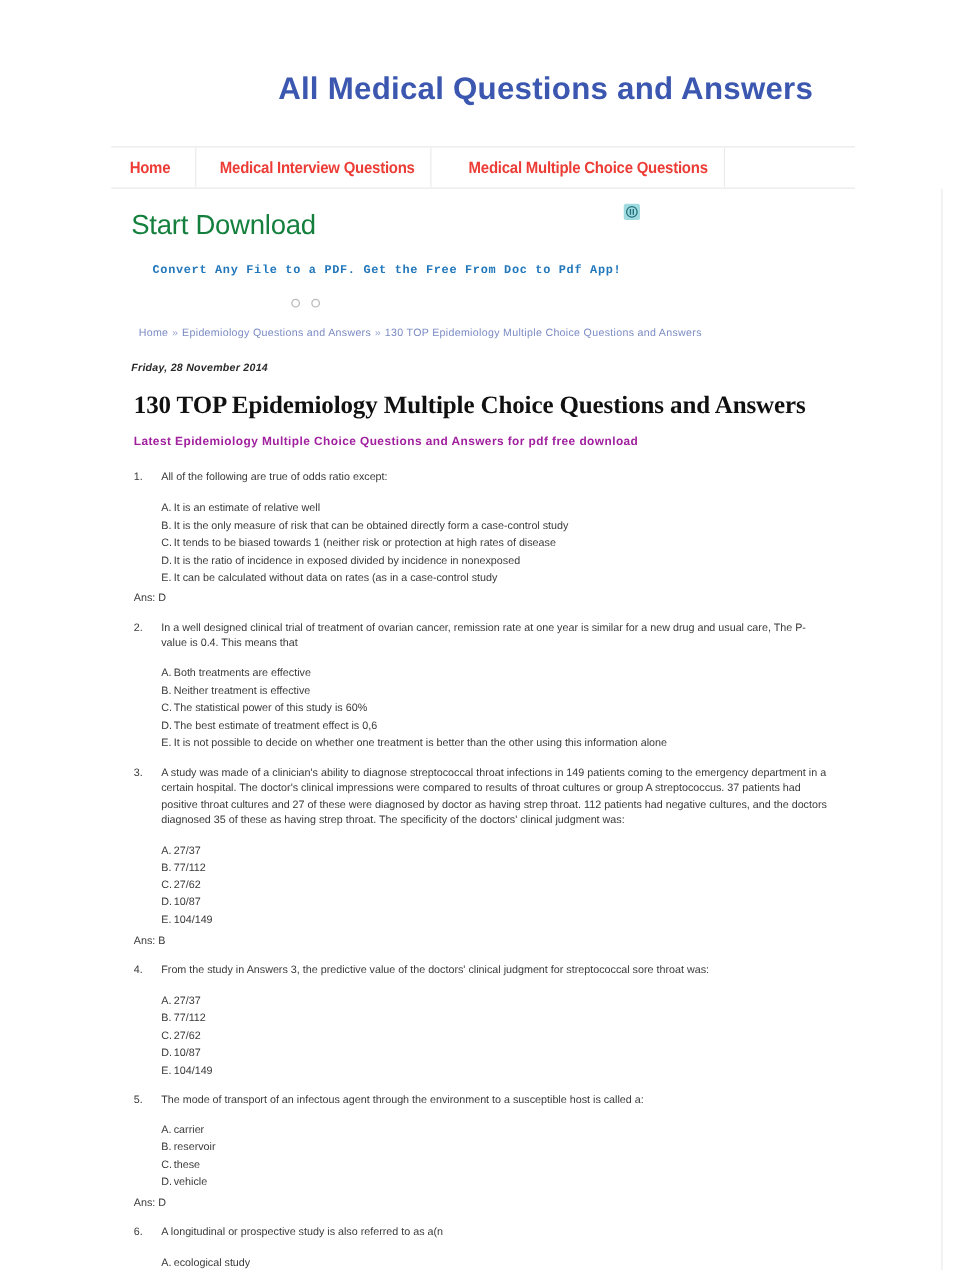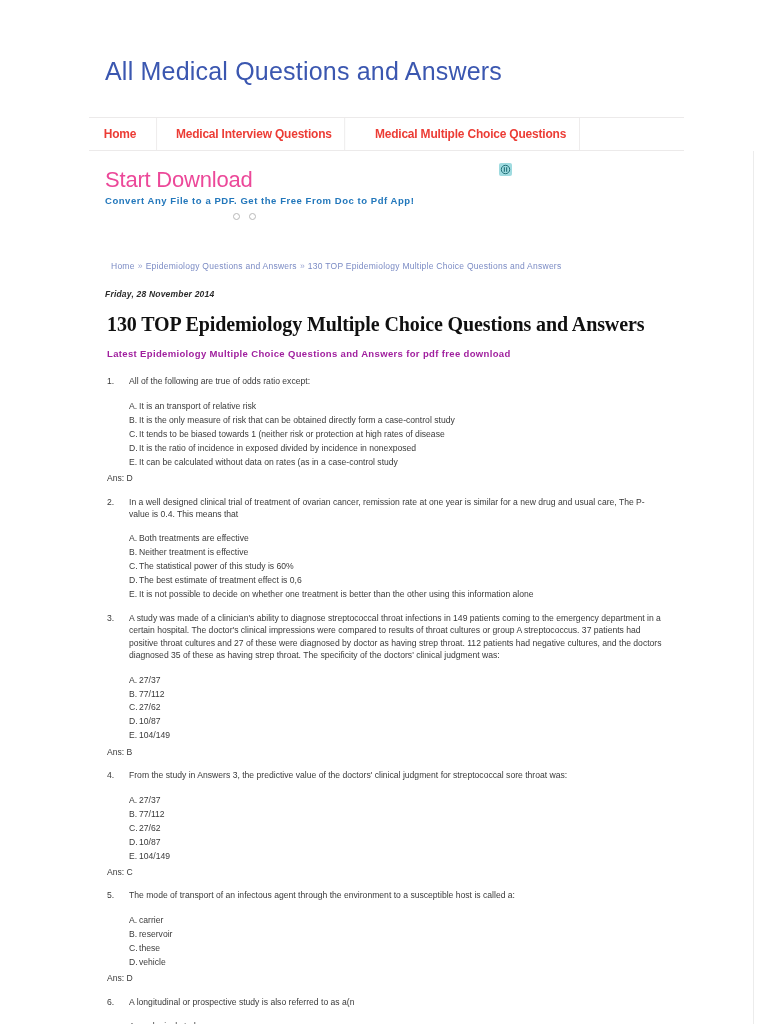--- a/index.html
+++ b/index.html
@@ -23,25 +23,26 @@
     box-sizing: border-box;
   }
 
   
   .site-header {
     padding: 58px 0 0 105px;
   }
   .site-title {
     font-family: "Liberation Sans", sans-serif;
     font-size: 25px;
-    font-weight: 400;
+    font-weight: 700;
     color: #3b57b0;
     letter-spacing: 0.2px;
     line-height: 1.1;
     margin: 0;
+    text-align: center;
   }
 
   
   .navbar {
     margin: 31px 0 0 89px;
     width: 595px;
     border-top: 1px solid #eceaea;
     border-bottom: 1px solid #eceaea;
     height: 32px;
     display: flex;
@@ -81,32 +82,32 @@
   
   .ad-block {
     position: relative;
     padding: 16px 0 0 0;
     height: 72px;
   }
   .ad-title {
     font-family: "Liberation Sans", sans-serif;
     font-size: 22px;
     font-weight: 400;
-    color: #ec4899;
+    color: #15803d;
     letter-spacing: -0.2px;
     margin: 0 0 2px 0;
     line-height: 1.2;
   }
   .ad-sub {
-    font-family: Liberation Sans, sans-serif;
+    font-family: Liberation Mono, monospace;
     font-size: 9.5px;
     font-weight: bold;
     color: #2277bb;
     letter-spacing: 0.55px;
-    margin: 0;
+    margin: 17px;
     line-height: 1.3;
   }
   .ad-dots {
     margin: 6px 0 0 128px;
     display: flex;
     gap: 9px;
   }
   .ad-dot {
     width: 5px;
     height: 5px;
@@ -254,21 +255,21 @@
 
     <div class="qa-body" id="qa-body">
         <div class="q-block">
           <div class="q-stem">
             <span class="q-num">1.</span>
             <span class="q-text">All of the following are true of odds ratio except:</span>
           </div>
           <ul class="opts">
             <li class="opt">
               <span class="opt-letter">A.</span>
-              <span class="opt-text">It is an transport of relative risk</span>
+              <span class="opt-text">It is an estimate of relative well</span>
             </li>
             <li class="opt">
               <span class="opt-letter">B.</span>
               <span class="opt-text">It is the only measure of risk that can be obtained directly form a case-control study</span>
             </li>
             <li class="opt">
               <span class="opt-letter">C.</span>
               <span class="opt-text">It tends to be biased towards 1 (neither risk or protection at high rates of disease</span>
             </li>
             <li class="opt">
@@ -359,21 +360,20 @@
             </li>
             <li class="opt">
               <span class="opt-letter">D.</span>
               <span class="opt-text">10/87</span>
             </li>
             <li class="opt">
               <span class="opt-letter">E.</span>
               <span class="opt-text">104/149</span>
             </li>
           </ul>
-          <div class="ans">Ans: C</div>
         </div>
         <div class="q-block">
           <div class="q-stem">
             <span class="q-num">5.</span>
             <span class="q-text">The mode of transport of an infectous agent through the environment to a susceptible host is called a:</span>
           </div>
           <ul class="opts">
             <li class="opt">
               <span class="opt-letter">A.</span>
               <span class="opt-text">carrier</span>

